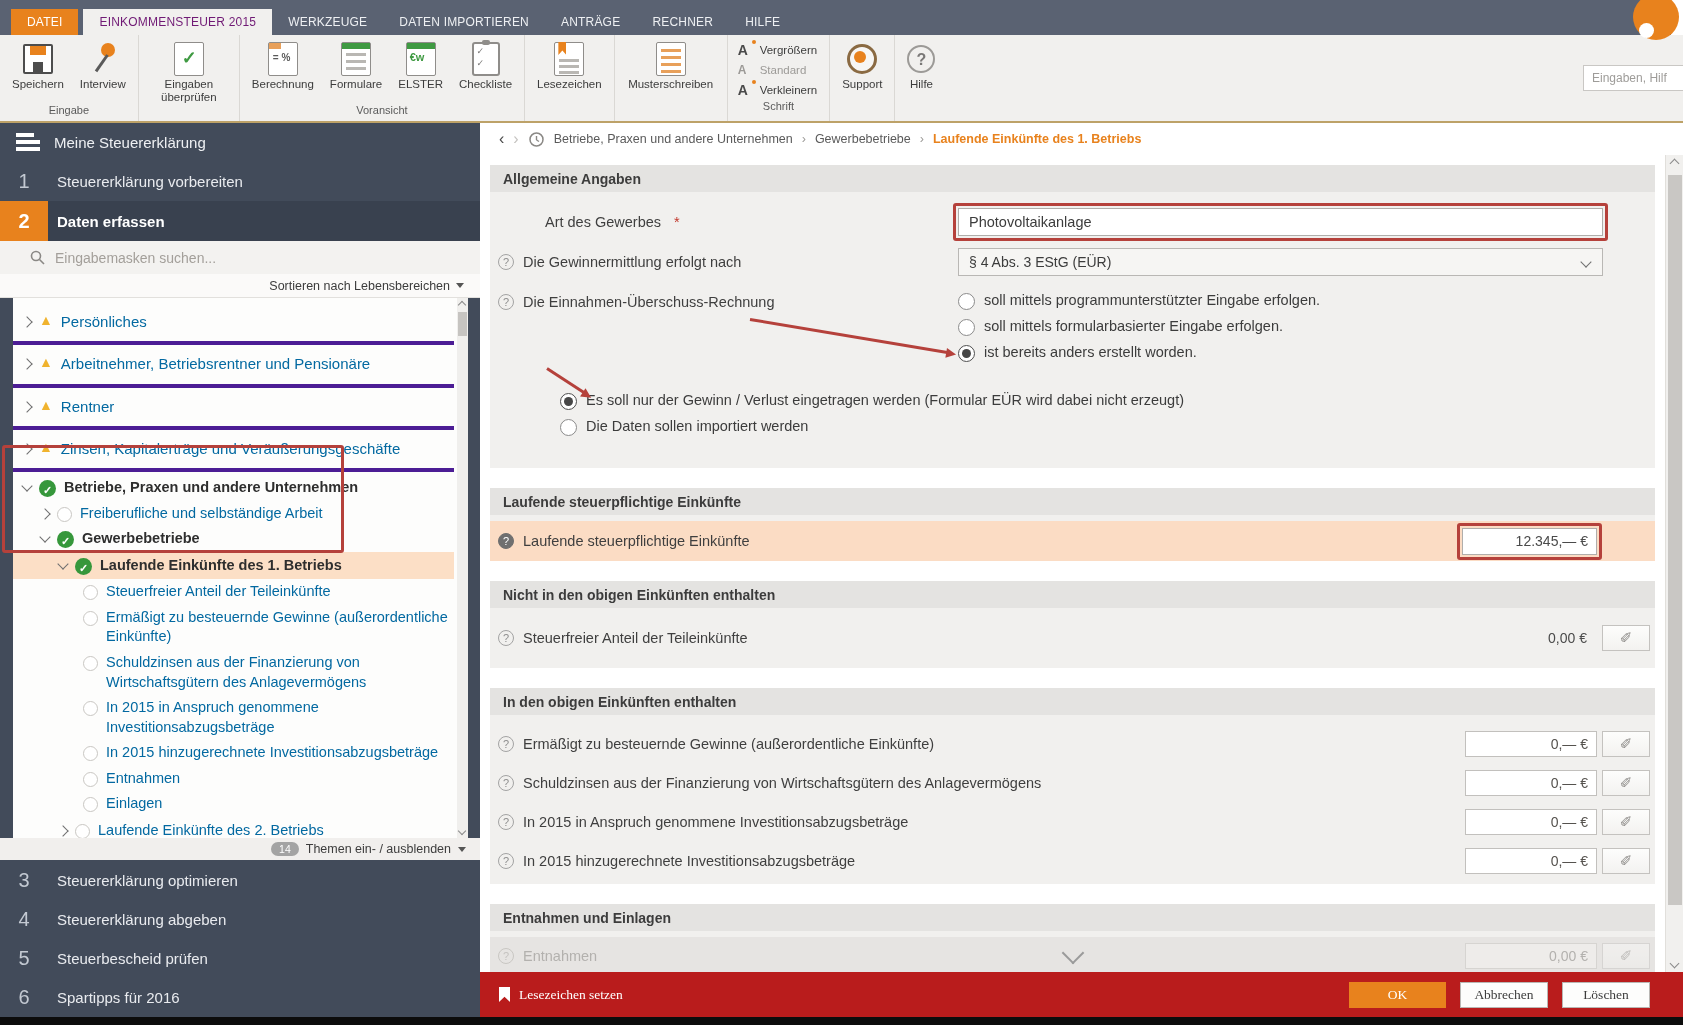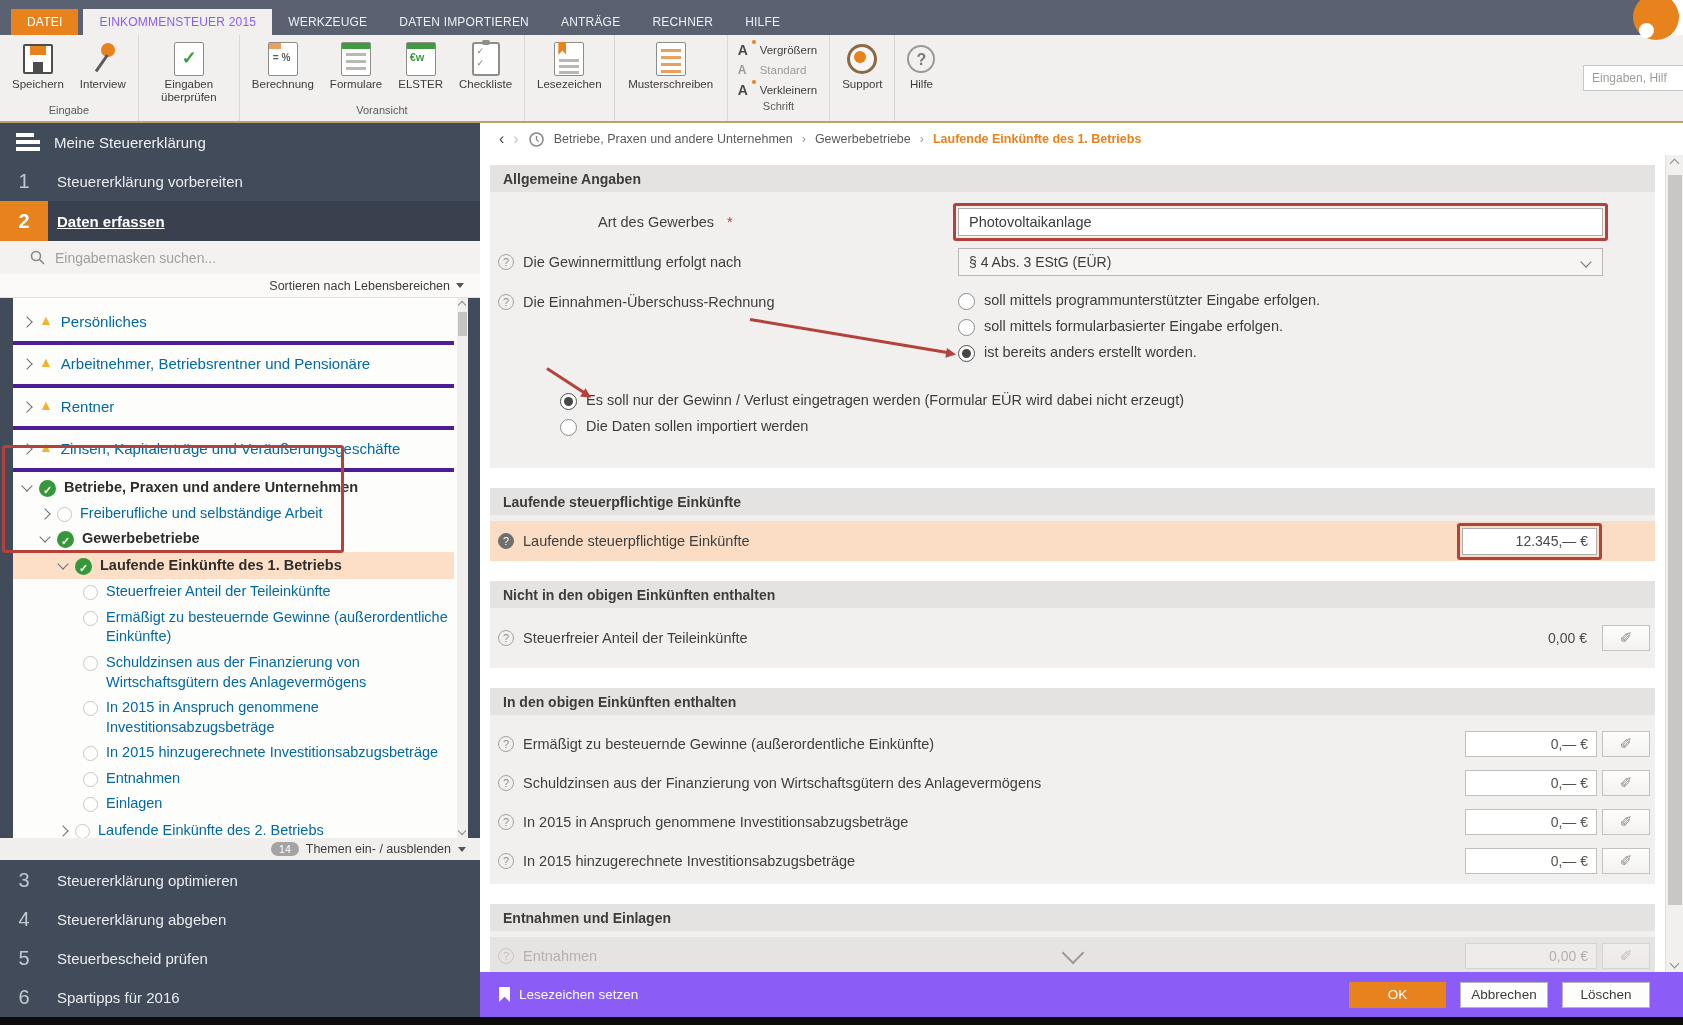--- a/index.html
+++ b/index.html
@@ -4,21 +4,21 @@
 <style>
   * { margin:0; padding:0; box-sizing:border-box; }
   body { font-family:"Liberation Sans", sans-serif; background:#222; }
   .app { position:relative; width:1683px; height:1025px; background:#fff; overflow:hidden; }
 
   
   .topbar { position:absolute; top:0; left:0; right:12px; height:35px; background:#5a6272; z-index:2; }
   .tabs { display:flex; align-items:flex-end; height:100%; padding-left:11px; }
   .tab { height:26px; line-height:26px; padding:0 16px; color:#eef0f3; font-size:12px; letter-spacing:.2px; cursor:default; }
   .tab.datei { background:#e8821d; color:#fff; margin-right:5px; }
-  .tab.active { background:#f1f0ee; color:#8b5cf6; }
+  .tab.active { background:#f1f0ee; color:#701a75; }
   .applogo { position:absolute; right:-8px; top:-6px; width:46px; height:46px; border-radius:50%; background:#e8821d; z-index:3; }
   .applogo::after { content:""; position:absolute; left:6px; bottom:2px; width:15px; height:15px; border-radius:50%; background:#fff; }
 
   
   .ribbon { position:absolute; top:35px; left:0; right:0; height:88px; background:#f1f0ee; border-bottom:2px solid #bda268; z-index:1; }
   .ribbon-inner { display:flex; height:86px; }
   .rgroup { display:flex; flex-direction:column; border-right:1px solid #dad8d4; padding:3px 4px 0 4px; }
   .rbtns { display:flex; flex:1; align-items:flex-start; }
   .rbtn { display:flex; flex-direction:column; align-items:center; padding:2px 8px; font-size:11.5px; color:#3c3c3c; text-align:center; line-height:1.15; cursor:default; }
   .ric { height:38px; display:flex; align-items:center; justify-content:center; }
@@ -60,21 +60,21 @@
   .sb-home { display:flex; align-items:center; height:38px; gap:14px; padding-left:16px; }
   .hamb { display:flex; flex-direction:column; gap:3px; }
   .hamb span { display:block; width:24px; height:4px; background:#fff; }
   .hamb span:first-child { width:18px; }
   .sb-home-lbl { color:#eef0f3; font-size:15px; }
   .step { display:flex; align-items:center; height:40px; }
   .stepnum { width:48px; text-align:center; font-size:20px; color:#c3c9d2; font-weight:400; flex:none; }
   .steplbl { font-size:15px; color:#e9ebef; padding-left:9px; }
   .step.active { background:#39414f; }
   .step.active .stepnum { background:#e8821d; color:#fff; font-weight:bold; height:40px; line-height:40px; }
-  .step.active .steplbl { font-weight:bold; color:#fff;text-decoration:underline; }
+  .step.active .steplbl { font-weight:bold; color:#fff; }
   .sb-search { display:flex; align-items:center; height:33px; background:#f3f2f0; gap:10px; padding-left:30px; }
   .sb-search input { border:none; background:transparent; outline:none; font-size:14px; color:#3c3c3c; width:330px; font-family:inherit; }
   .sb-search input::placeholder { color:#a39f9a; }
   .sb-sort { height:24px; background:#fbfaf9; display:flex; align-items:center; justify-content:flex-end; gap:6px; padding-right:16px; font-size:12.5px; color:#3c3c3c; border-bottom:1px solid #e2e0dd; }
   .caret { width:0; height:0; border-left:4px solid transparent; border-right:4px solid transparent; border-top:5px solid #555; }
 
   .treepanel { position:absolute; top:175px; left:13px; width:455px; height:540px; background:#fdfdfc; overflow:hidden; padding:5px 14px 0 0; }
   .trow { display:flex; align-items:flex-start; gap:8px; cursor:default; }
   .trow .lbl { font-size:14.5px; color:#0369a1; line-height:1.35; }
   .trow.l0 { padding:9px 0 9px 10px; }
@@ -126,21 +126,21 @@
   .shead { height:27px; background:#e4e3e1; display:flex; align-items:center; padding-left:13px; font-weight:bold; font-size:14px; color:#3c3c3c; }
   .spacer { height:6px; background:#f1f0ee; }
   .sbody { background:#f1f0ee; }
   .qicon { width:16px; height:16px; border:1px solid #a3a3a3; border-radius:50%; color:#8f8f8f; font-size:11px; line-height:15px; text-align:center; flex:none; }
   .qicon::after { content:"?"; }
   .qicon.filled { background:#6f6f6f; border-color:#6f6f6f; color:#fff; }
   .qicon.dim { border-color:#c9c7c3; color:#c5c3c0; }
 
   .frmrow { display:flex; align-items:center; }
   .lblcol { width:468px; display:flex; align-items:flex-start; gap:9px; padding-left:8px; font-size:14.5px; color:#3f3f3f; flex:none; }
-  .lblcol.noq { padding-left:108px; }
+  .lblcol.noq { padding-left:55px; }
   .req { color:#c2372c; margin-left:4px; }
   .fieldcol { width:645px; }
   .textinput { width:645px; height:28px; border:1px solid #b0aeab; background:#fff; padding:0 10px; font-size:14.5px; color:#3c3c3c; font-family:inherit; }
   .dropdown { width:645px; height:28px; border:1px solid #b9b7b4; background:#f6f5f3; display:flex; align-items:center; padding:0 10px; font-size:14px; color:#3c3c3c; position:relative; cursor:default; }
   .dd-chev { position:absolute; right:12px; top:9px; width:8px; height:8px; border-right:1.6px solid #6f6f6f; border-bottom:1.6px solid #6f6f6f; transform:rotate(45deg); }
   .radiorow { display:flex; align-items:flex-start; gap:9px; margin-bottom:8px; font-size:14.5px; color:#3c3c3c; }
   .radio { width:17px; height:17px; border:1.5px solid #8b8b8b; border-radius:50%; background:#fff; flex:none; position:relative; margin-top:1px; }
   .radio.sel { border-color:#4f4f4f; }
   .radio.sel::after { content:""; position:absolute; inset:3px; background:#474747; border-radius:50%; }
 
@@ -157,21 +157,21 @@
   .moneyinput { width:132px; height:26px; border:1px solid #c2c0bd; background:#fff; text-align:right; padding:0 8px; font-size:14px; color:#55524e; font-family:inherit; }
   .pencilbtn { width:48px; height:26px; border:1px solid #c4c2bf; background:linear-gradient(#fdfdfc,#f3f2f0); margin-left:5px; margin-right:5px; display:flex; align-items:center; justify-content:center; cursor:pointer; }
   .pencilbtn::after { content:"\2710"; color:#8f8d8a; font-size:15px; }
   .pencilbtn.dim { opacity:.45; }
 
   .disrow { background:#e6e4e2; height:37px; display:flex; align-items:center; position:relative; }
   .disrow .lblcol { color:#b3b1ae; align-items:center; }
   .disrow .moneyinput { background:#eeecea; border-color:#d6d4d1; color:#b3b1ae; }
   .bigchev { position:absolute; left:50%; top:8px; width:16px; height:16px; border-right:2px solid #9a9a9a; border-bottom:2px solid #9a9a9a; transform:translateX(-50%) rotate(45deg); }
 
-  .actionbar { position:absolute; left:0; right:0; bottom:0; height:45px; background:#8b5cf6; display:flex; align-items:center; z-index:5; }
+  .actionbar { position:absolute; left:0; right:0; bottom:0; height:45px; background:#b91c1c; display:flex; align-items:center; z-index:5;font-family:Liberation Serif, serif; }
   .bm { width:11px; height:15px; background:#fff; clip-path:polygon(0 0,100% 0,100% 100%,50% 65%,0 100%); margin-left:19px; margin-right:9px; }
   .bm-lbl { color:#fff; font-size:13.5px; }
   .ab-spacer { flex:1; }
   .btn { height:26px; font-size:13.5px; display:flex; align-items:center; justify-content:center; font-family:inherit; cursor:pointer; }
   .btn.ok { width:97px; background:#e8821d; color:#fff; border:none; margin-right:14px; }
   .btn.white { width:88px; background:#fdfdfc; border:1px solid #b9b7b4; color:#3c3c3c; margin-right:14px; }
   .btn.last { margin-right:33px; }
 
   .blackstrip { position:absolute; left:0; right:0; bottom:0; height:8px; background:#0c0c0c; z-index:10; }
 

